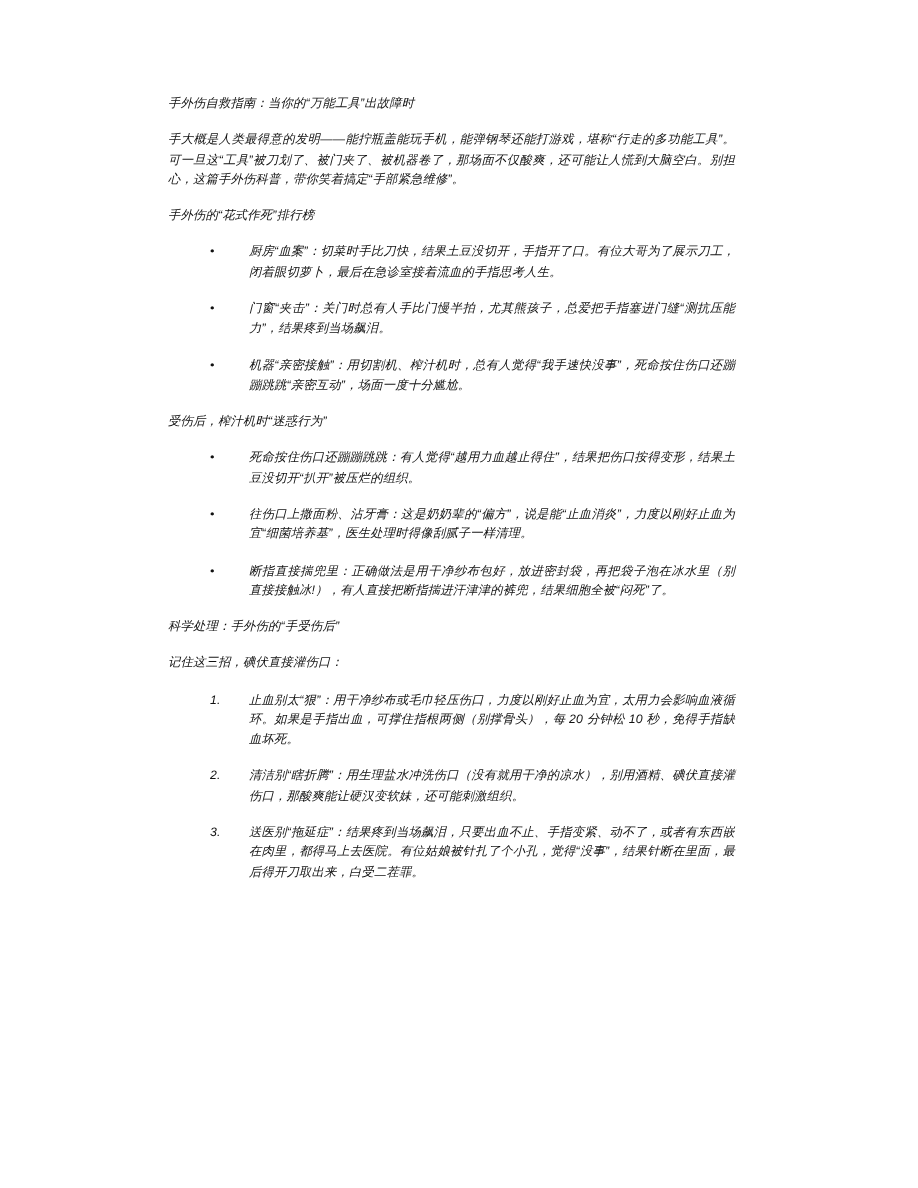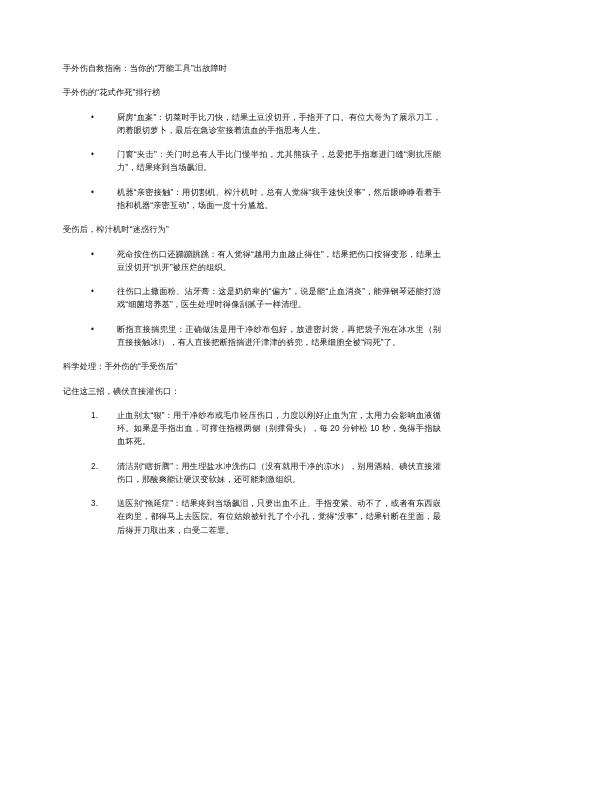--- a/index.html
+++ b/index.html
@@ -11,22 +11,23 @@
     width: 612px;
     height: 792px;
     font-family: "Liberation Sans", sans-serif;
     color: #000000;
   }
   .page {
     position: relative;
     width: 612px;
     height: 792px;
     box-sizing: border-box;
-    padding: 62px 118px 60px 63px;
+    padding: 62px 118px 60px 112px;
     background: #ffffff;
+    font-style: italic;
   }
   .doc-body {
     width: 378px;
   }
   p.para {
     margin: 0 0 11px 0;
     font-size: 8.2px;
     line-height: 1.62;
     text-align: justify;
     letter-spacing: 0.15px;
@@ -75,41 +76,42 @@
     flex: 1 1 auto;
     text-align: justify;
   }
 </style>
 </head>
 <body>
 
 <div class="page">
   <div class="doc-body" id="doc-body">
       <p class="heading">手外伤自救指南：当你的“万能工具”出故障时</p>
+      <p class="para">手大概是人类最得意的发明——能拧瓶盖能玩手机，能弹钢琴还能打游戏，堪称“行走的多功能工具”。可一旦这“工具”被刀划了、被门夹了、被机器卷了，那场面不仅酸爽，还可能让人慌到大脑空白。别担心，这篇手外伤科普，带你笑着搞定“手部紧急维修”。</p>
       <p class="heading">手外伤的“花式作死”排行榜</p>
       <div class="bullet-item">
         <span class="bullet-marker">•</span>
         <span class="bullet-text">厨房“血案”：切菜时手比刀快，结果土豆没切开，手指开了口。有位大哥为了展示刀工，闭着眼切萝卜，最后在急诊室接着流血的手指思考人生。</span>
       </div>
       <div class="bullet-item">
         <span class="bullet-marker">•</span>
         <span class="bullet-text">门窗“夹击”：关门时总有人手比门慢半拍，尤其熊孩子，总爱把手指塞进门缝“测抗压能力”，结果疼到当场飙泪。</span>
       </div>
       <div class="bullet-item">
         <span class="bullet-marker">•</span>
-        <span class="bullet-text">机器“亲密接触”：用切割机、榨汁机时，总有人觉得“我手速快没事”，然后眼睁睁看着手指和机器“亲密互动”，场面一度十分尴尬。</span>
+        <span class="bullet-text">机器“亲密接触”：用切割机、榨汁机时，总有人觉得“我手速快没事”，死命按住伤口还蹦蹦跳跳“亲密互动”，场面一度十分尴尬。</span>
       </div>
       <p class="heading">受伤后，榨汁机时“迷惑行为”</p>
       <div class="bullet-item">
         <span class="bullet-marker">•</span>
         <span class="bullet-text">死命按住伤口还蹦蹦跳跳：有人觉得“越用力血越止得住”，结果把伤口按得变形，结果土豆没切开“扒开”被压烂的组织。</span>
       </div>
       <div class="bullet-item">
         <span class="bullet-marker">•</span>
-        <span class="bullet-text">往伤口上撒面粉、沾牙膏：这是奶奶辈的“偏方”，说是能“止血消炎”，能弹钢琴还能打游戏“细菌培养基”，医生处理时得像刮腻子一样清理。</span>
+        <span class="bullet-text">往伤口上撒面粉、沾牙膏：这是奶奶辈的“偏方”，说是能“止血消炎”，力度以刚好止血为宜“细菌培养基”，医生处理时得像刮腻子一样清理。</span>
       </div>
       <div class="bullet-item">
         <span class="bullet-marker">•</span>
         <span class="bullet-text">断指直接揣兜里：正确做法是用干净纱布包好，放进密封袋，再把袋子泡在冰水里（别直接接触冰!），有人直接把断指揣进汗津津的裤兜，结果细胞全被“闷死”了。</span>
       </div>
       <p class="heading">科学处理：手外伤的“手受伤后”</p>
       <p class="para">记住这三招，碘伏直接灌伤口：</p>
       <div class="num-item">
         <span class="num-marker">1.</span>
         <span class="num-text">止血别太“狠”：用干净纱布或毛巾轻压伤口，力度以刚好止血为宜，太用力会影响血液循环。如果是手指出血，可撑住指根两侧（别撑骨头），每 20 分钟松 10 秒，免得手指缺血坏死。</span>

